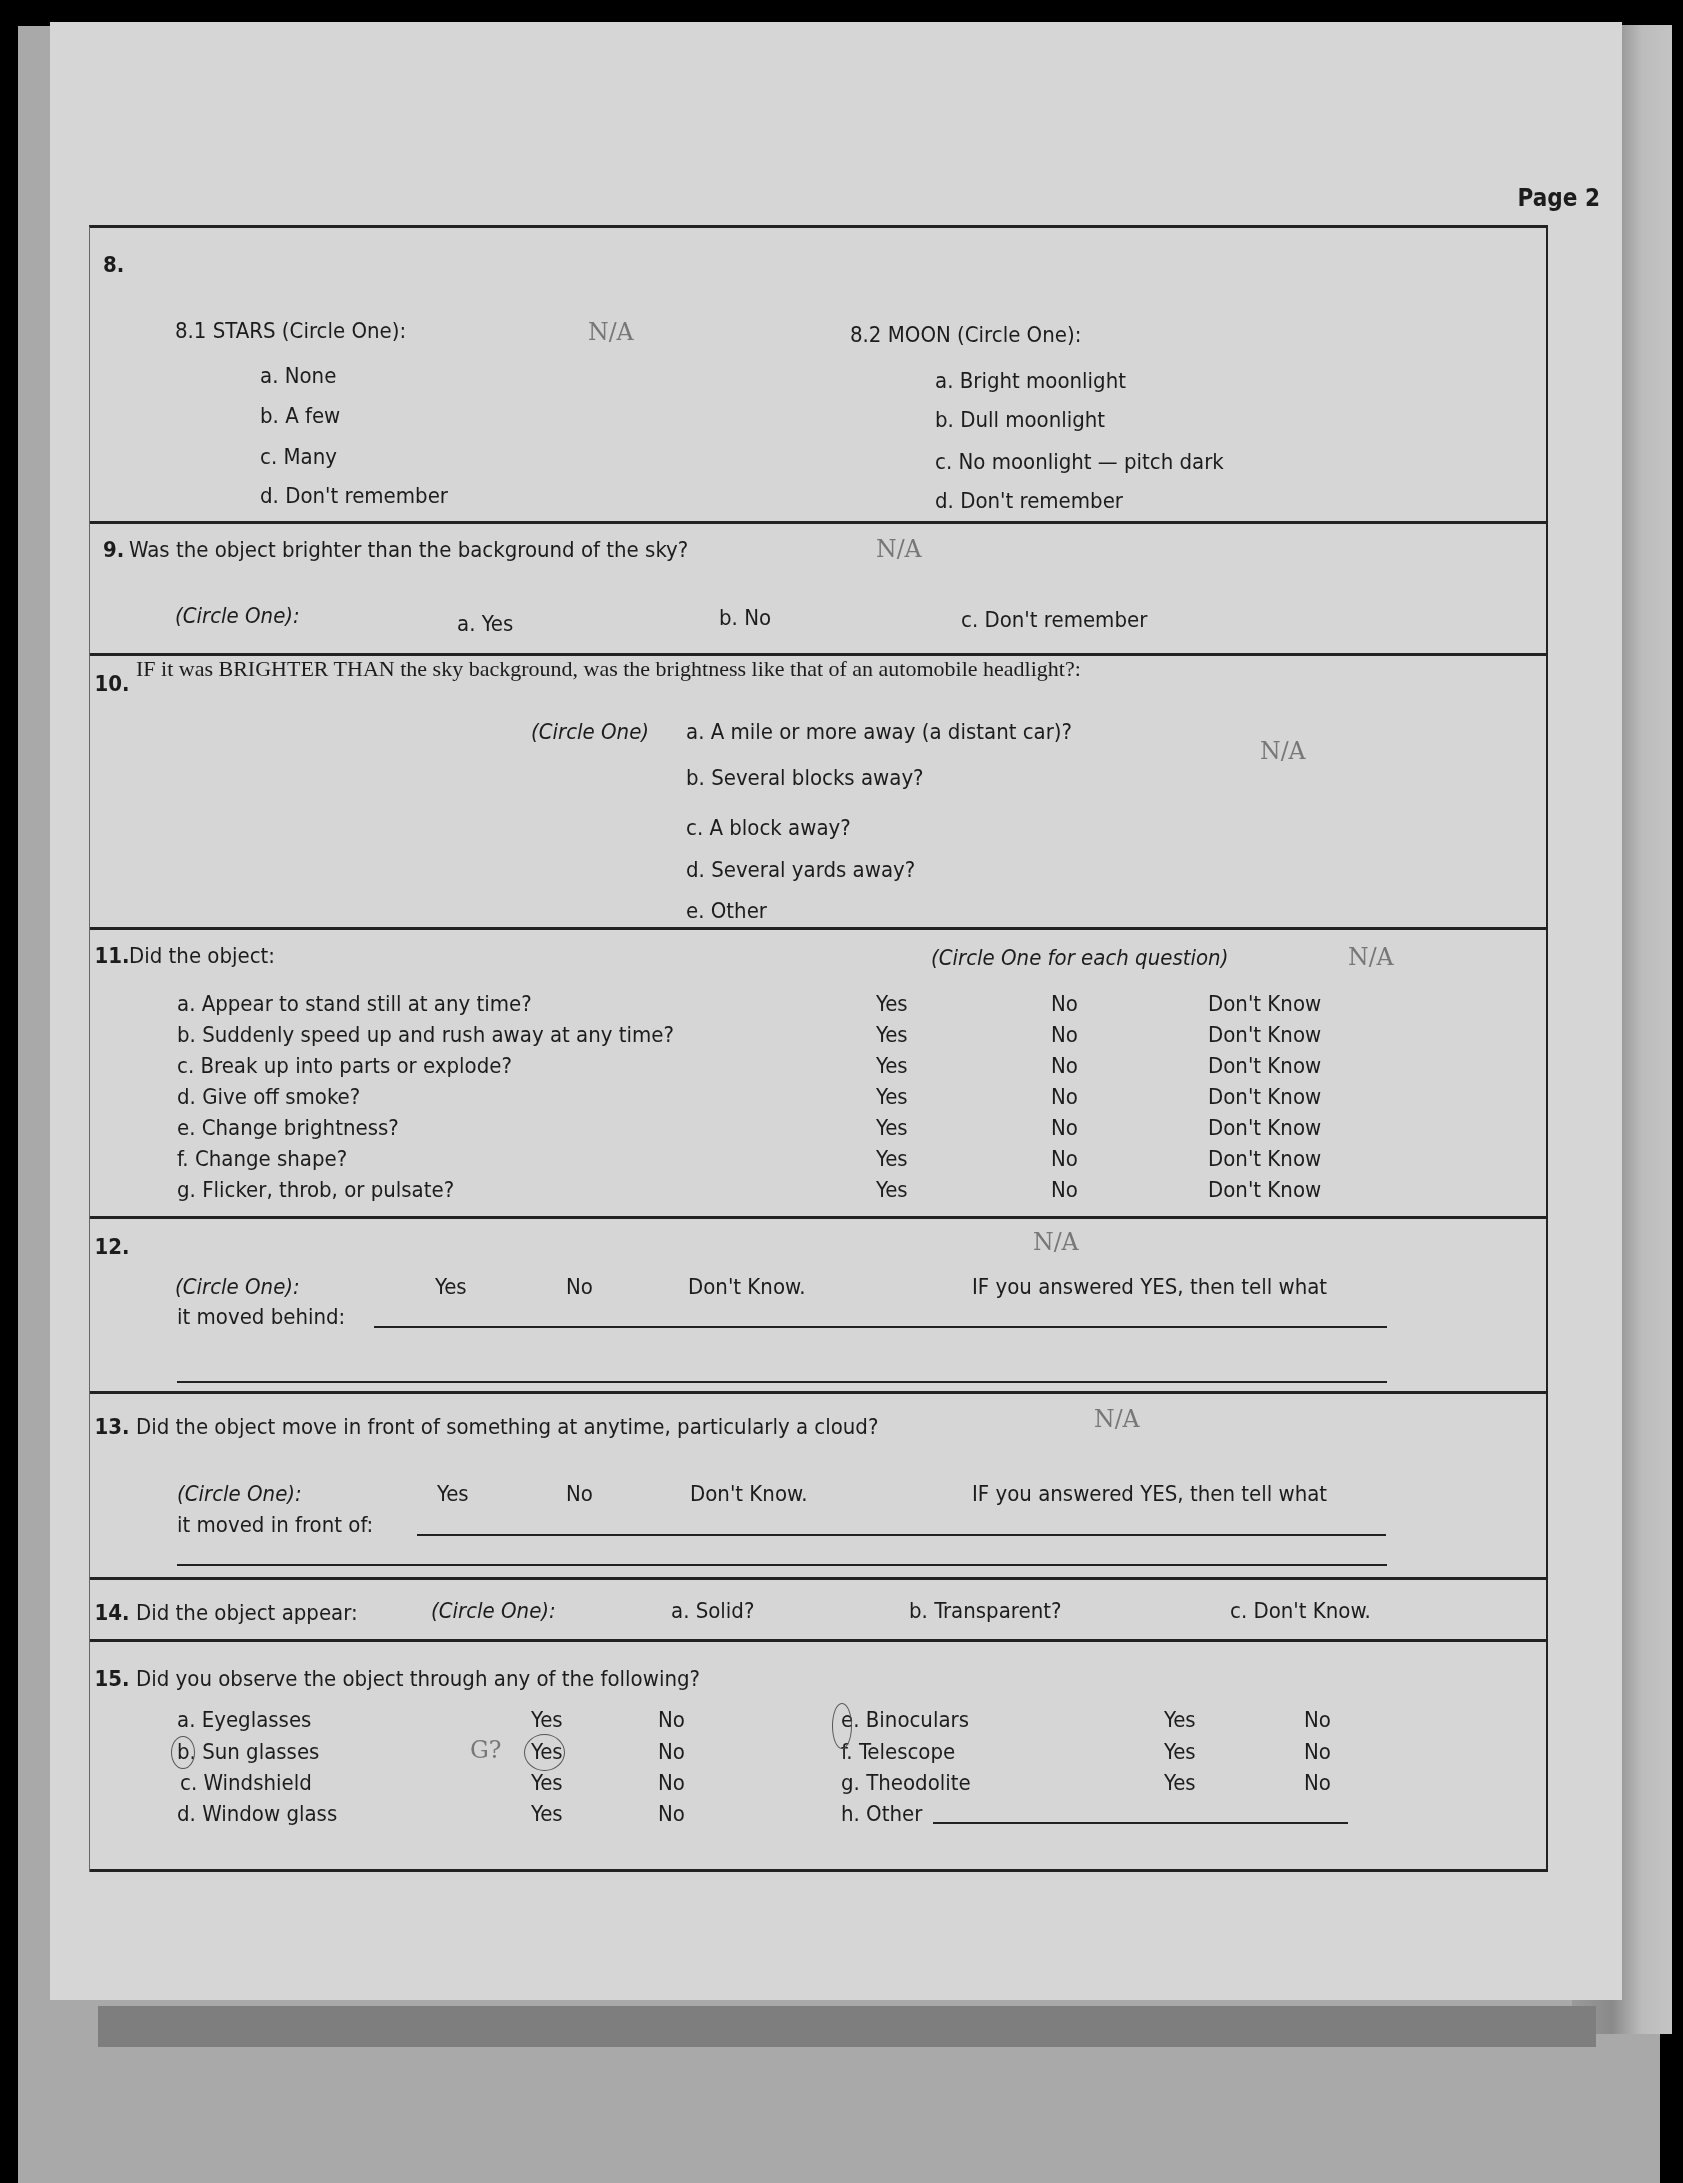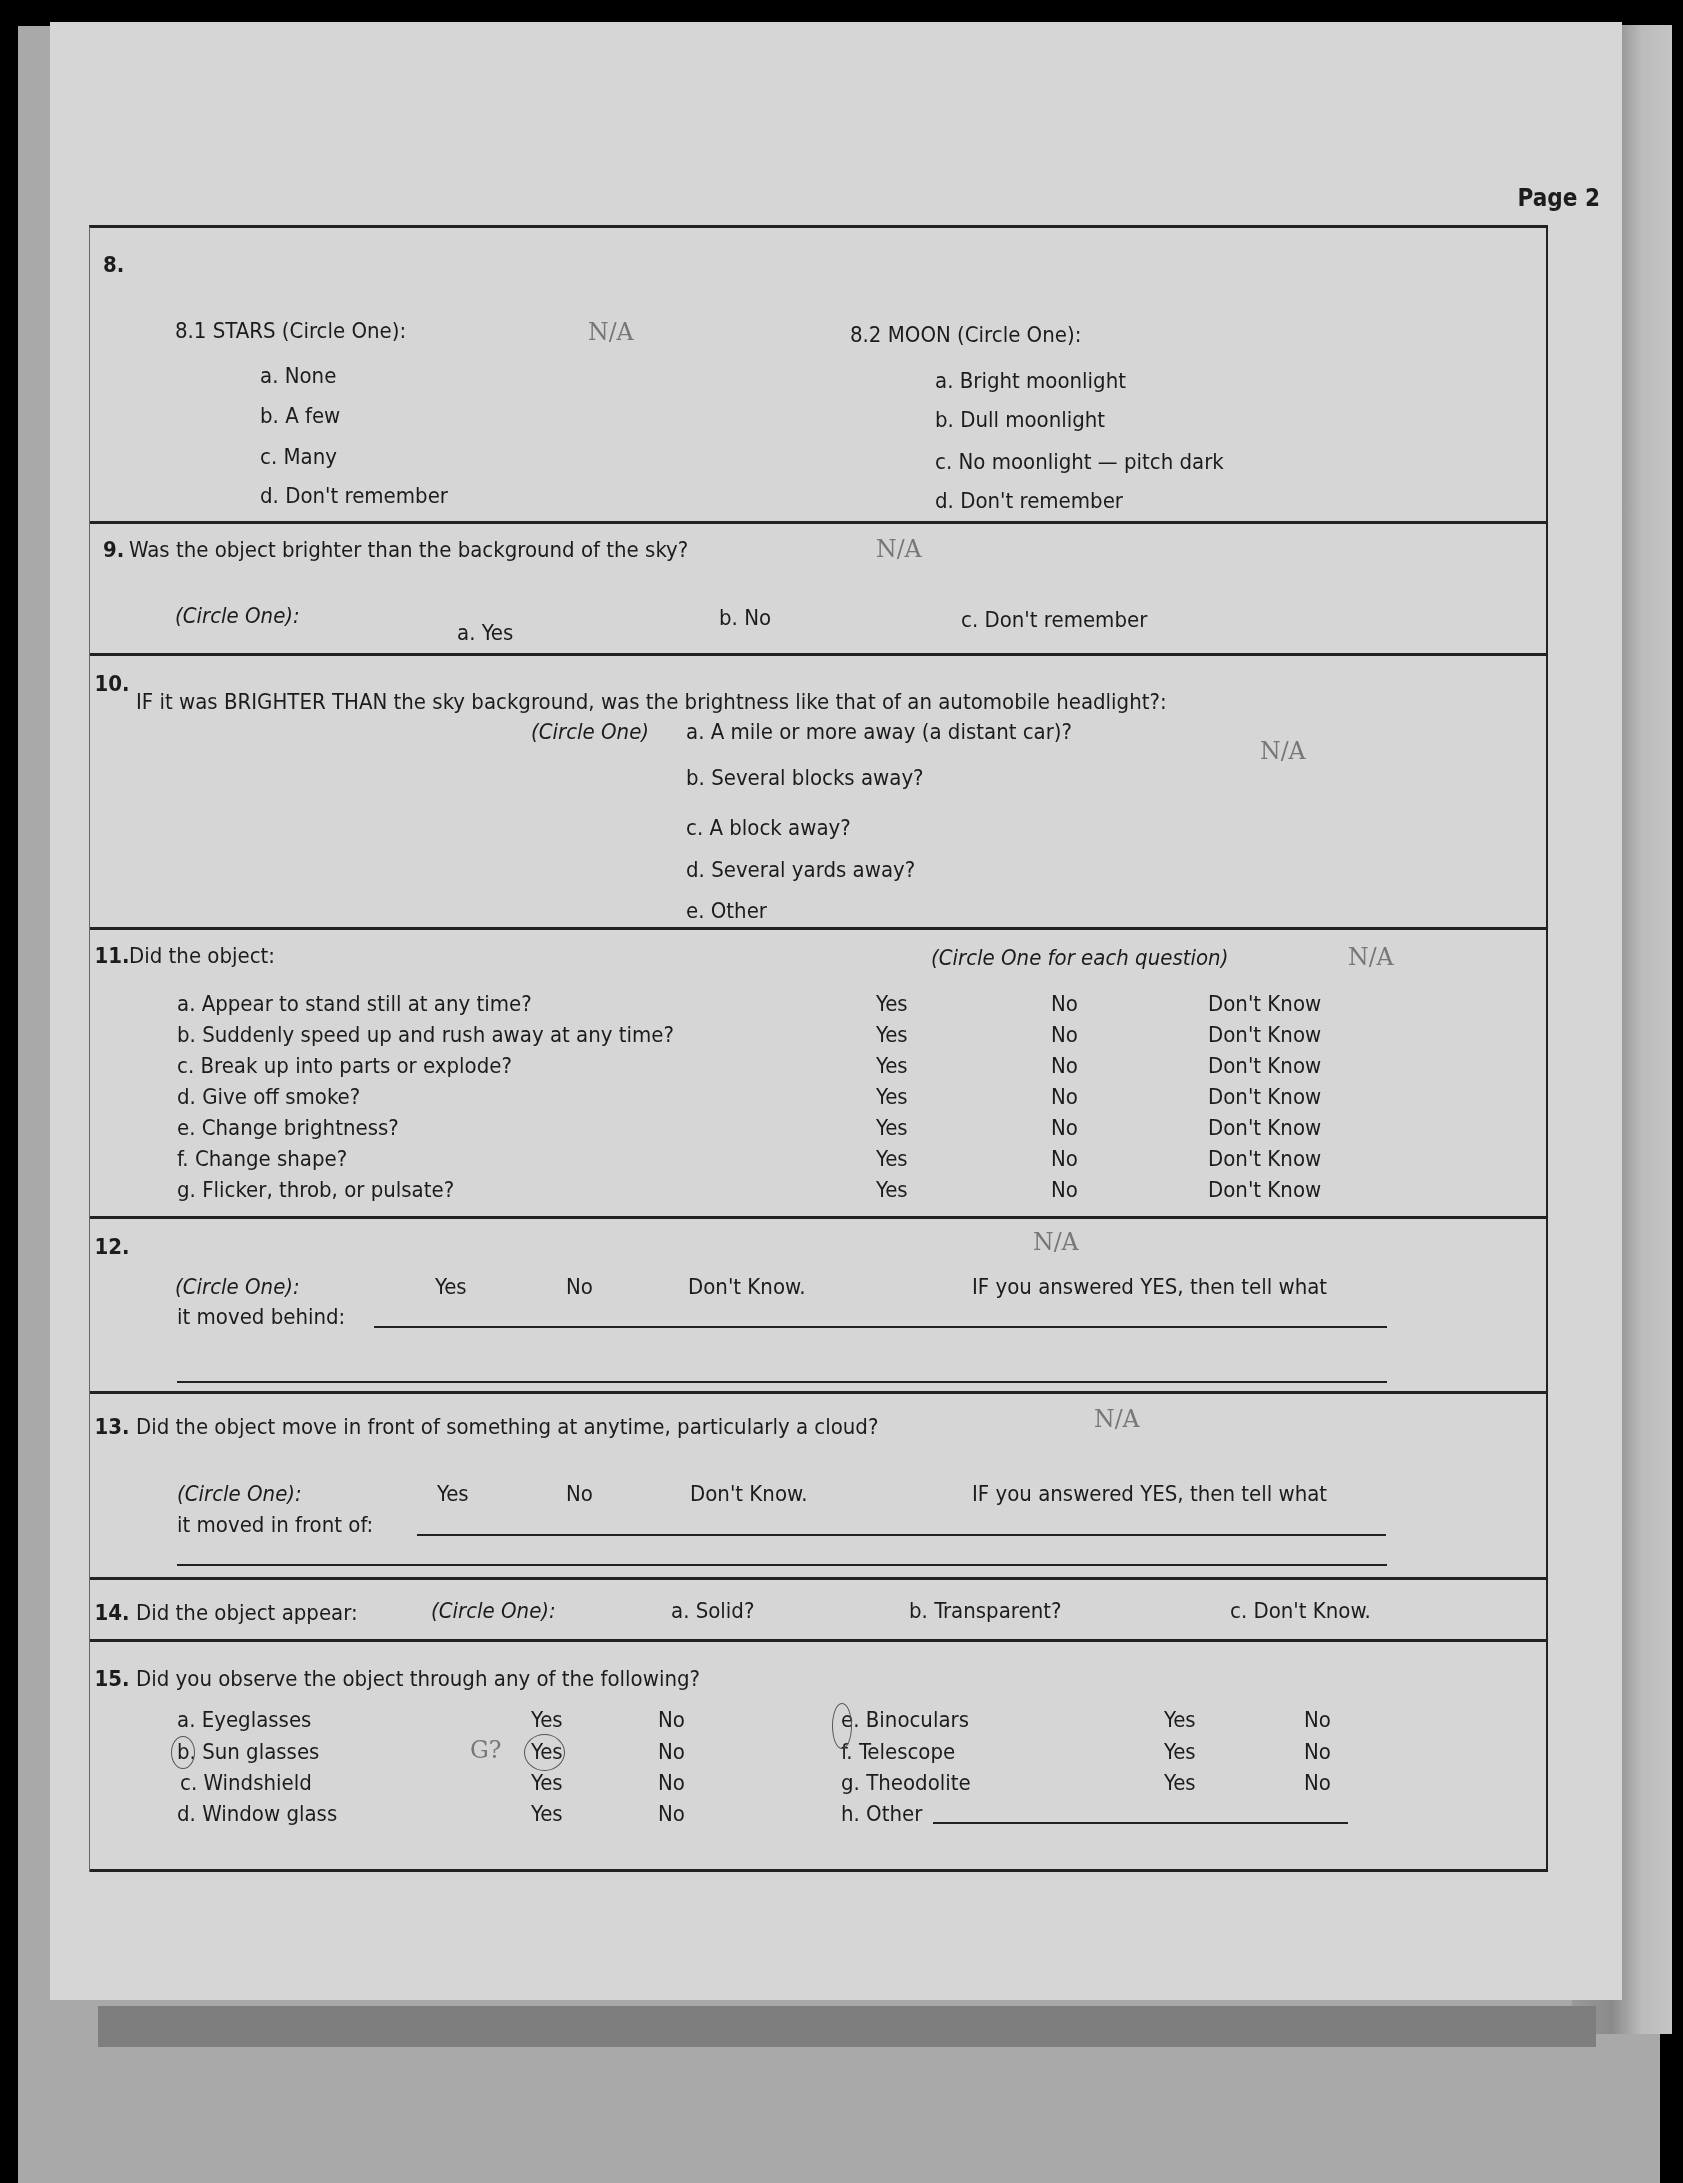--- a/index.html
+++ b/index.html
@@ -64,28 +64,28 @@
       <div class="q" style="left:845px;top:179px;">b. Dull moonlight</div>
       <div class="q" style="left:845px;top:221px;">c. No moonlight — pitch dark</div>
       <div class="q" style="left:845px;top:260px;">d. Don't remember</div>
     </div>
 
     <div class="sec" style="height:129px;">
       <div class="q b" style="left:13px;top:13px;">9.</div>
       <div class="q" style="left:39px;top:13px;">Was the object brighter than the background of the sky?</div>
       <div class="hand" style="left:786px;top:11px;">N/A</div>
       <div class="q it" style="left:85px;top:79px;">(Circle One):</div>
-      <div class="q" style="left:367px;top:96px;">a. Yes</div>
+      <div class="q" style="left:367px;top:87px;">a. Yes</div>
       <div class="q" style="left:629px;top:81px;">b. No</div>
       <div class="q" style="left:871px;top:83px;">c. Don't remember</div>
     </div>
 
     <div class="sec" style="height:271px;">
       <div class="q b" style="left:4.4px;top:15.3px;">10.</div>
-      <div class="q" style="left:46px;top:33px;">IF it was BRIGHTER THAN the sky background, was the brightness like that of an automobile headlight?:</div>
+      <div class="q" style="left:46px;top:0;font-family:Liberation Serif, serif;">IF it was BRIGHTER THAN the sky background, was the brightness like that of an automobile headlight?:</div>
       <div class="q it" style="left:441px;top:63px;">(Circle One)</div>
       <div class="hand" style="left:1170px;top:81px;">N/A</div>
       <div class="q" style="left:596px;top:63px;">a. A mile or more away (a distant car)?</div>
       <div class="q" style="left:596px;top:109px;">b. Several blocks away?</div>
       <div class="q" style="left:596px;top:159px;">c. A block away?</div>
       <div class="q" style="left:596px;top:201px;">d. Several yards away?</div>
       <div class="q" style="left:596px;top:242px;">e. Other</div>
     </div>
 
     <div class="sec" style="height:286px;" id="q11">

